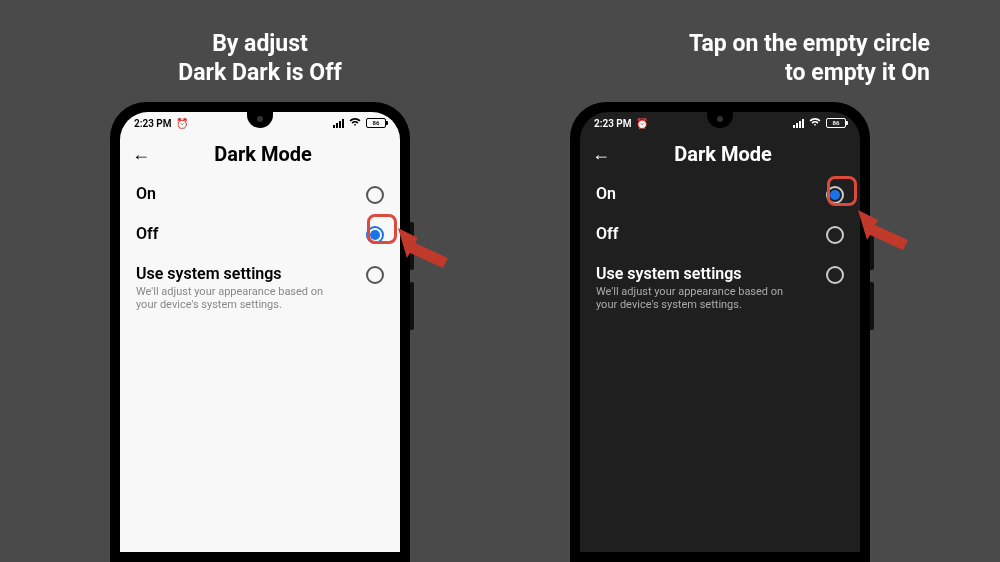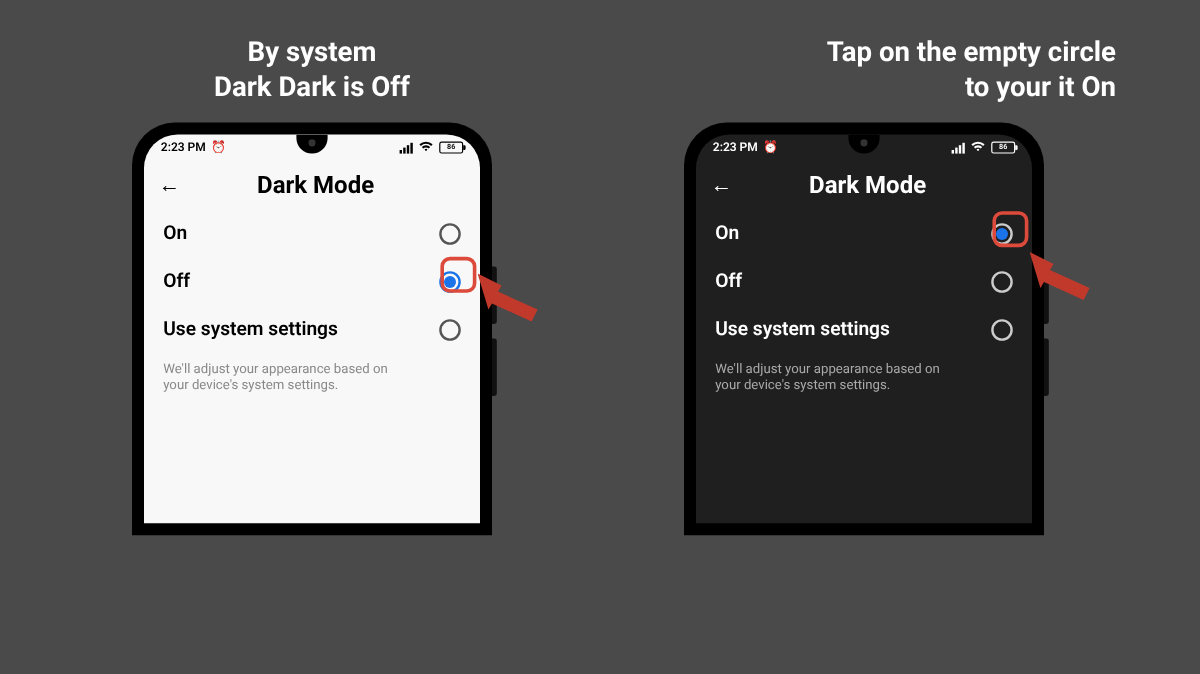--- a/index.html
+++ b/index.html
@@ -18,21 +18,21 @@
     text-align: center;
     line-height: 1.25;
     position: absolute;
   }
   .caption.left { left: 100px; top: 30px; width: 320px; }
   .caption.right { left: 580px; top: 30px; width: 350px; text-align: right; }
 
   .phone {
     position: absolute;
     width: 300px;
-    height: 344px;
+    height: 460px;
     top: 102px;
     border-radius: 36px 36px 0 0;
     background: #000;
     padding: 10px;
   }
   .phone.left { left: 110px; }
   .phone.right { left: 570px; }
   .phone .side-btn {
     position: absolute;
     right: -4px;
@@ -124,21 +124,21 @@
     align-items: flex-start;
     justify-content: space-between;
     padding: 10px 16px;
     cursor: pointer;
   }
   .option-row .lbl { font-size: 16px; font-weight: 600; }
   .option-row .sub {
     font-size: 11px;
     font-weight: 400;
     color: #888;
-    margin-top: 18px;
+    margin-top: 2px;
     max-width: 200px;
   }
   .screen.dark .option-row .sub { color: #aaa; }
   .option-row .txt { display: flex; flex-direction: column; }
   .radio {
     width: 18px; height: 18px;
     border: 2px solid #555;
     border-radius: 50%;
     display: flex;
     align-items: center;
@@ -167,26 +167,26 @@
     position: absolute;
     width: 60px; height: 40px;
     pointer-events: none;
   }
   .arrow svg { width: 100%; height: 100%; }
 </style>
 </head>
 <body>
 
 <div class="caption left">
-  <span>By system</span><br>
+  <span>By adjust</span><br>
   <span>Dark Dark is Off</span>
 </div>
 <div class="caption right">
   <span>Tap on the empty circle</span><br>
-  <span>to your it On</span>
+  <span>to empty it On</span>
 </div>
 
 <div class="phone left">
   <div class="side-btn b1"></div>
   <div class="side-btn b2"></div>
   <div class="screen light">
     <div class="notch"></div>
 
     <div class="statusbar">
       <div class="sb-left">

